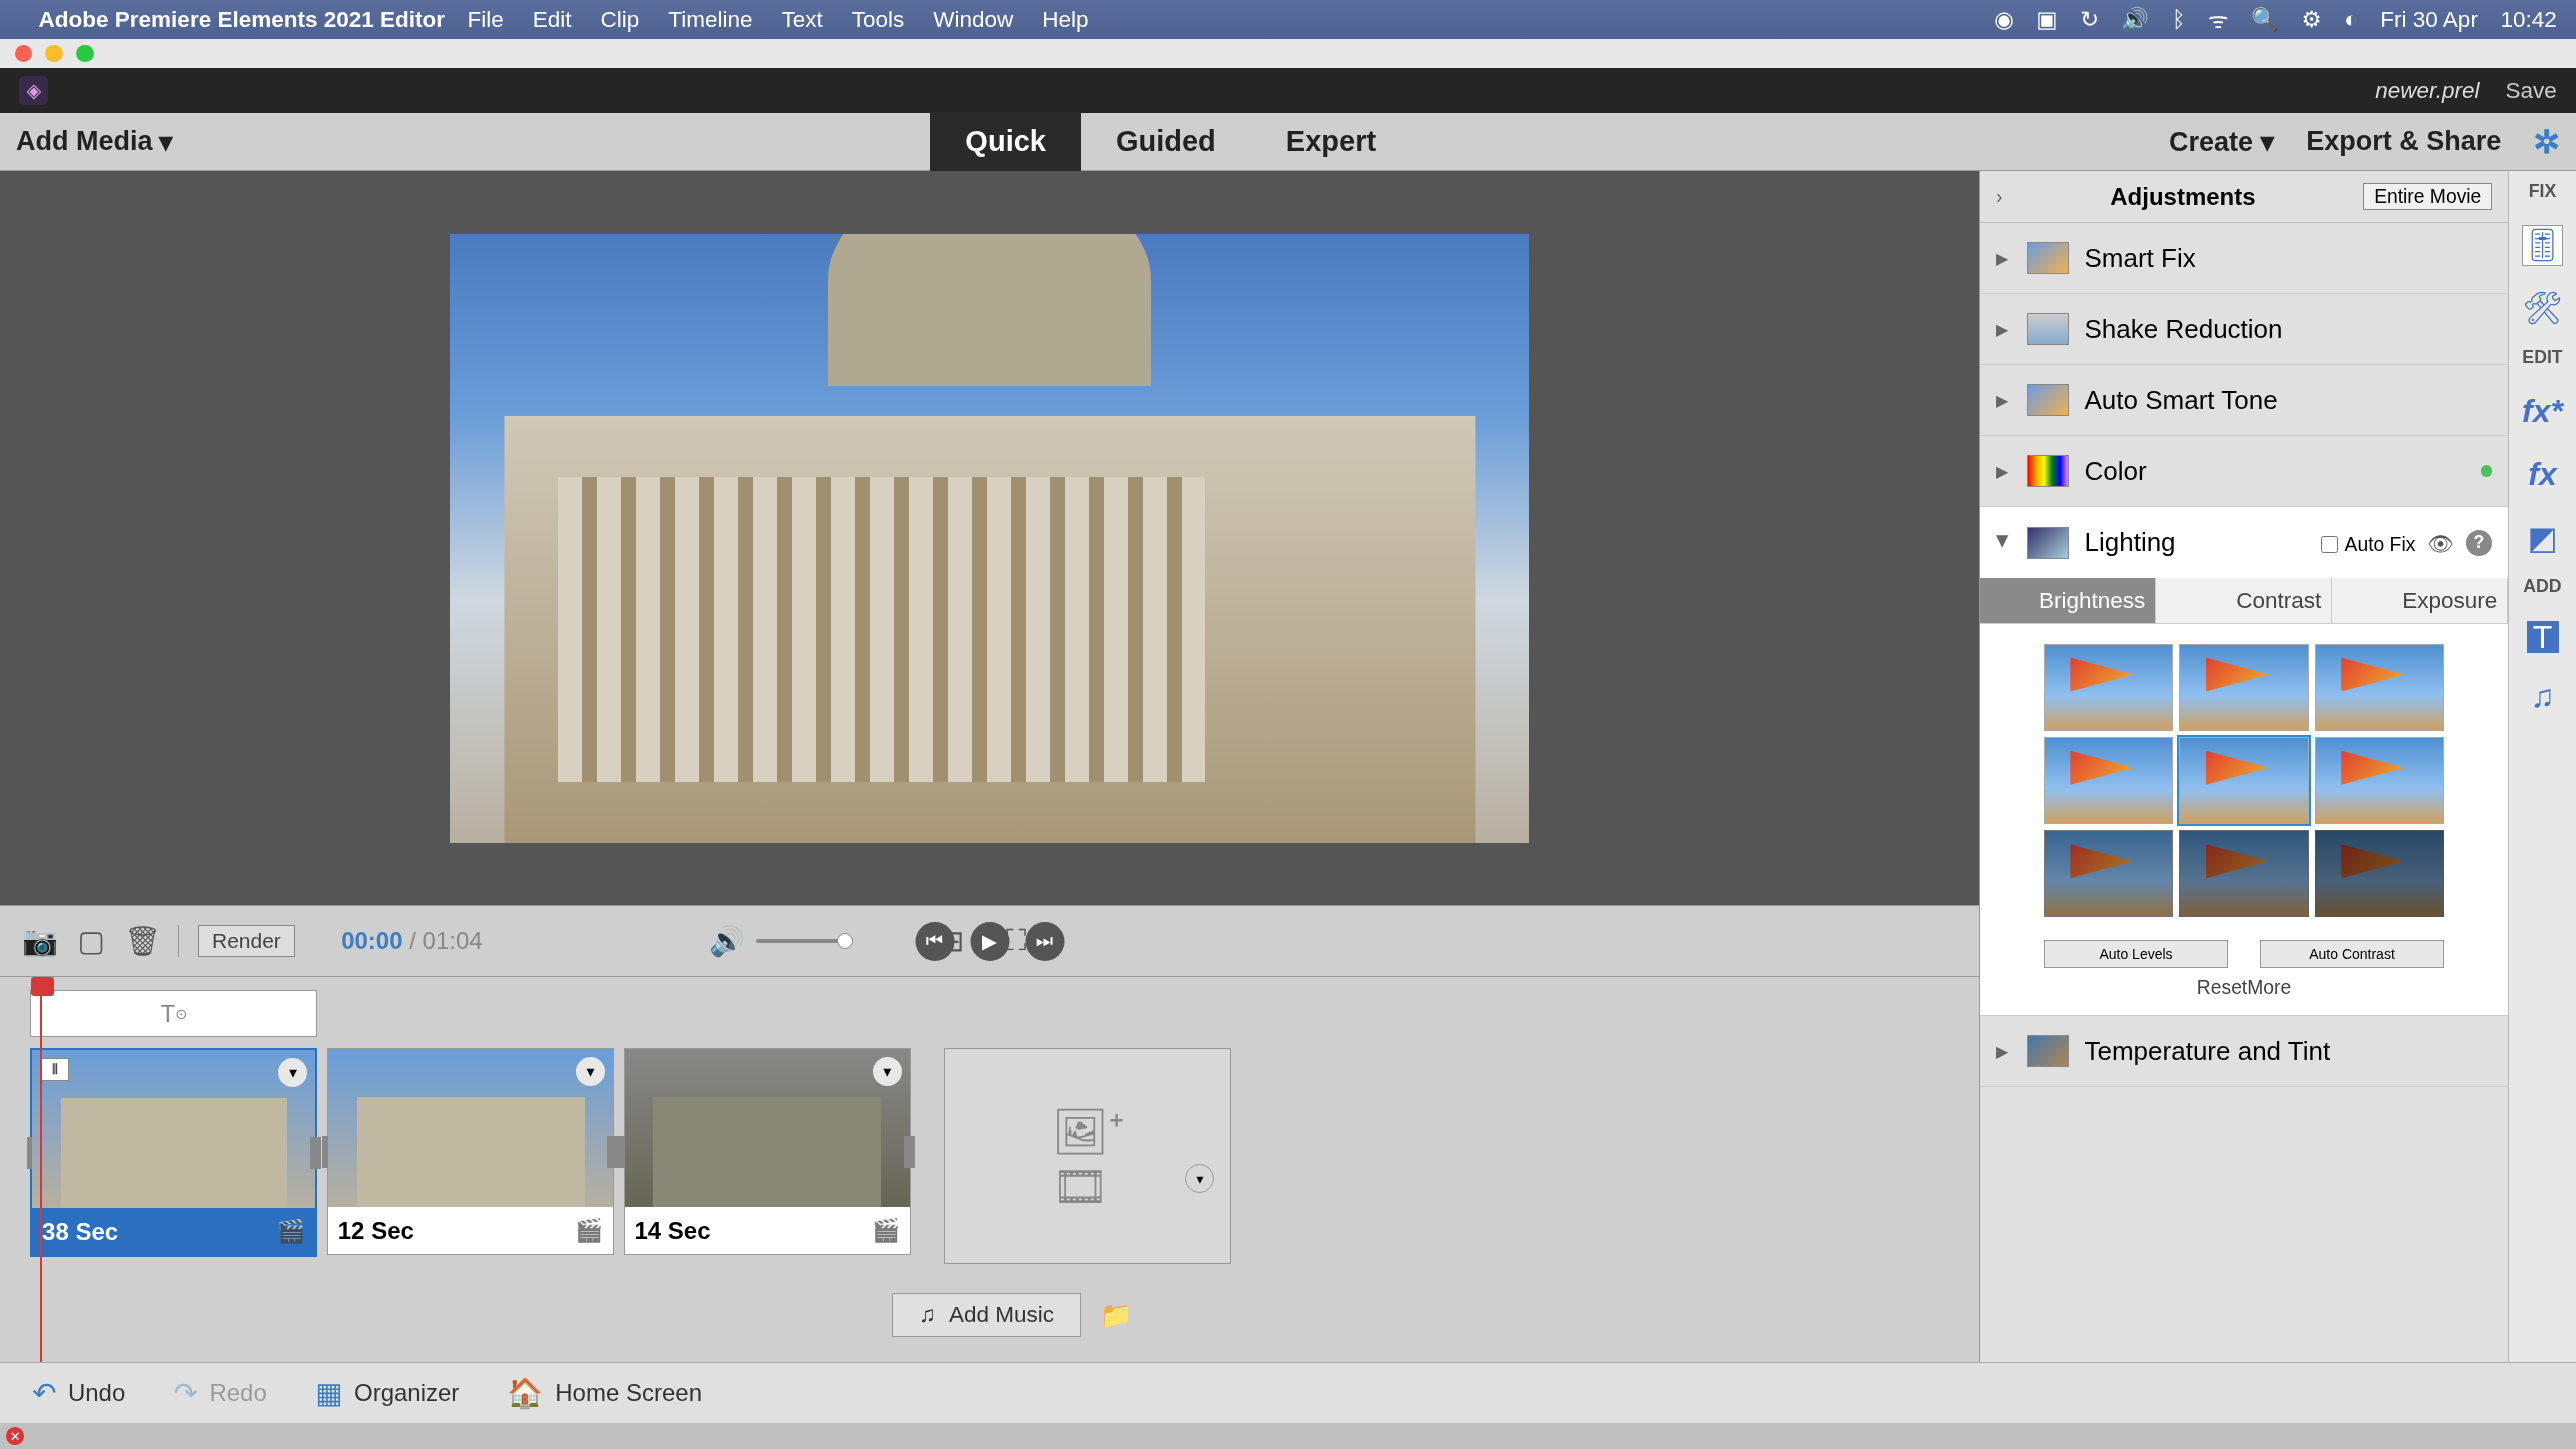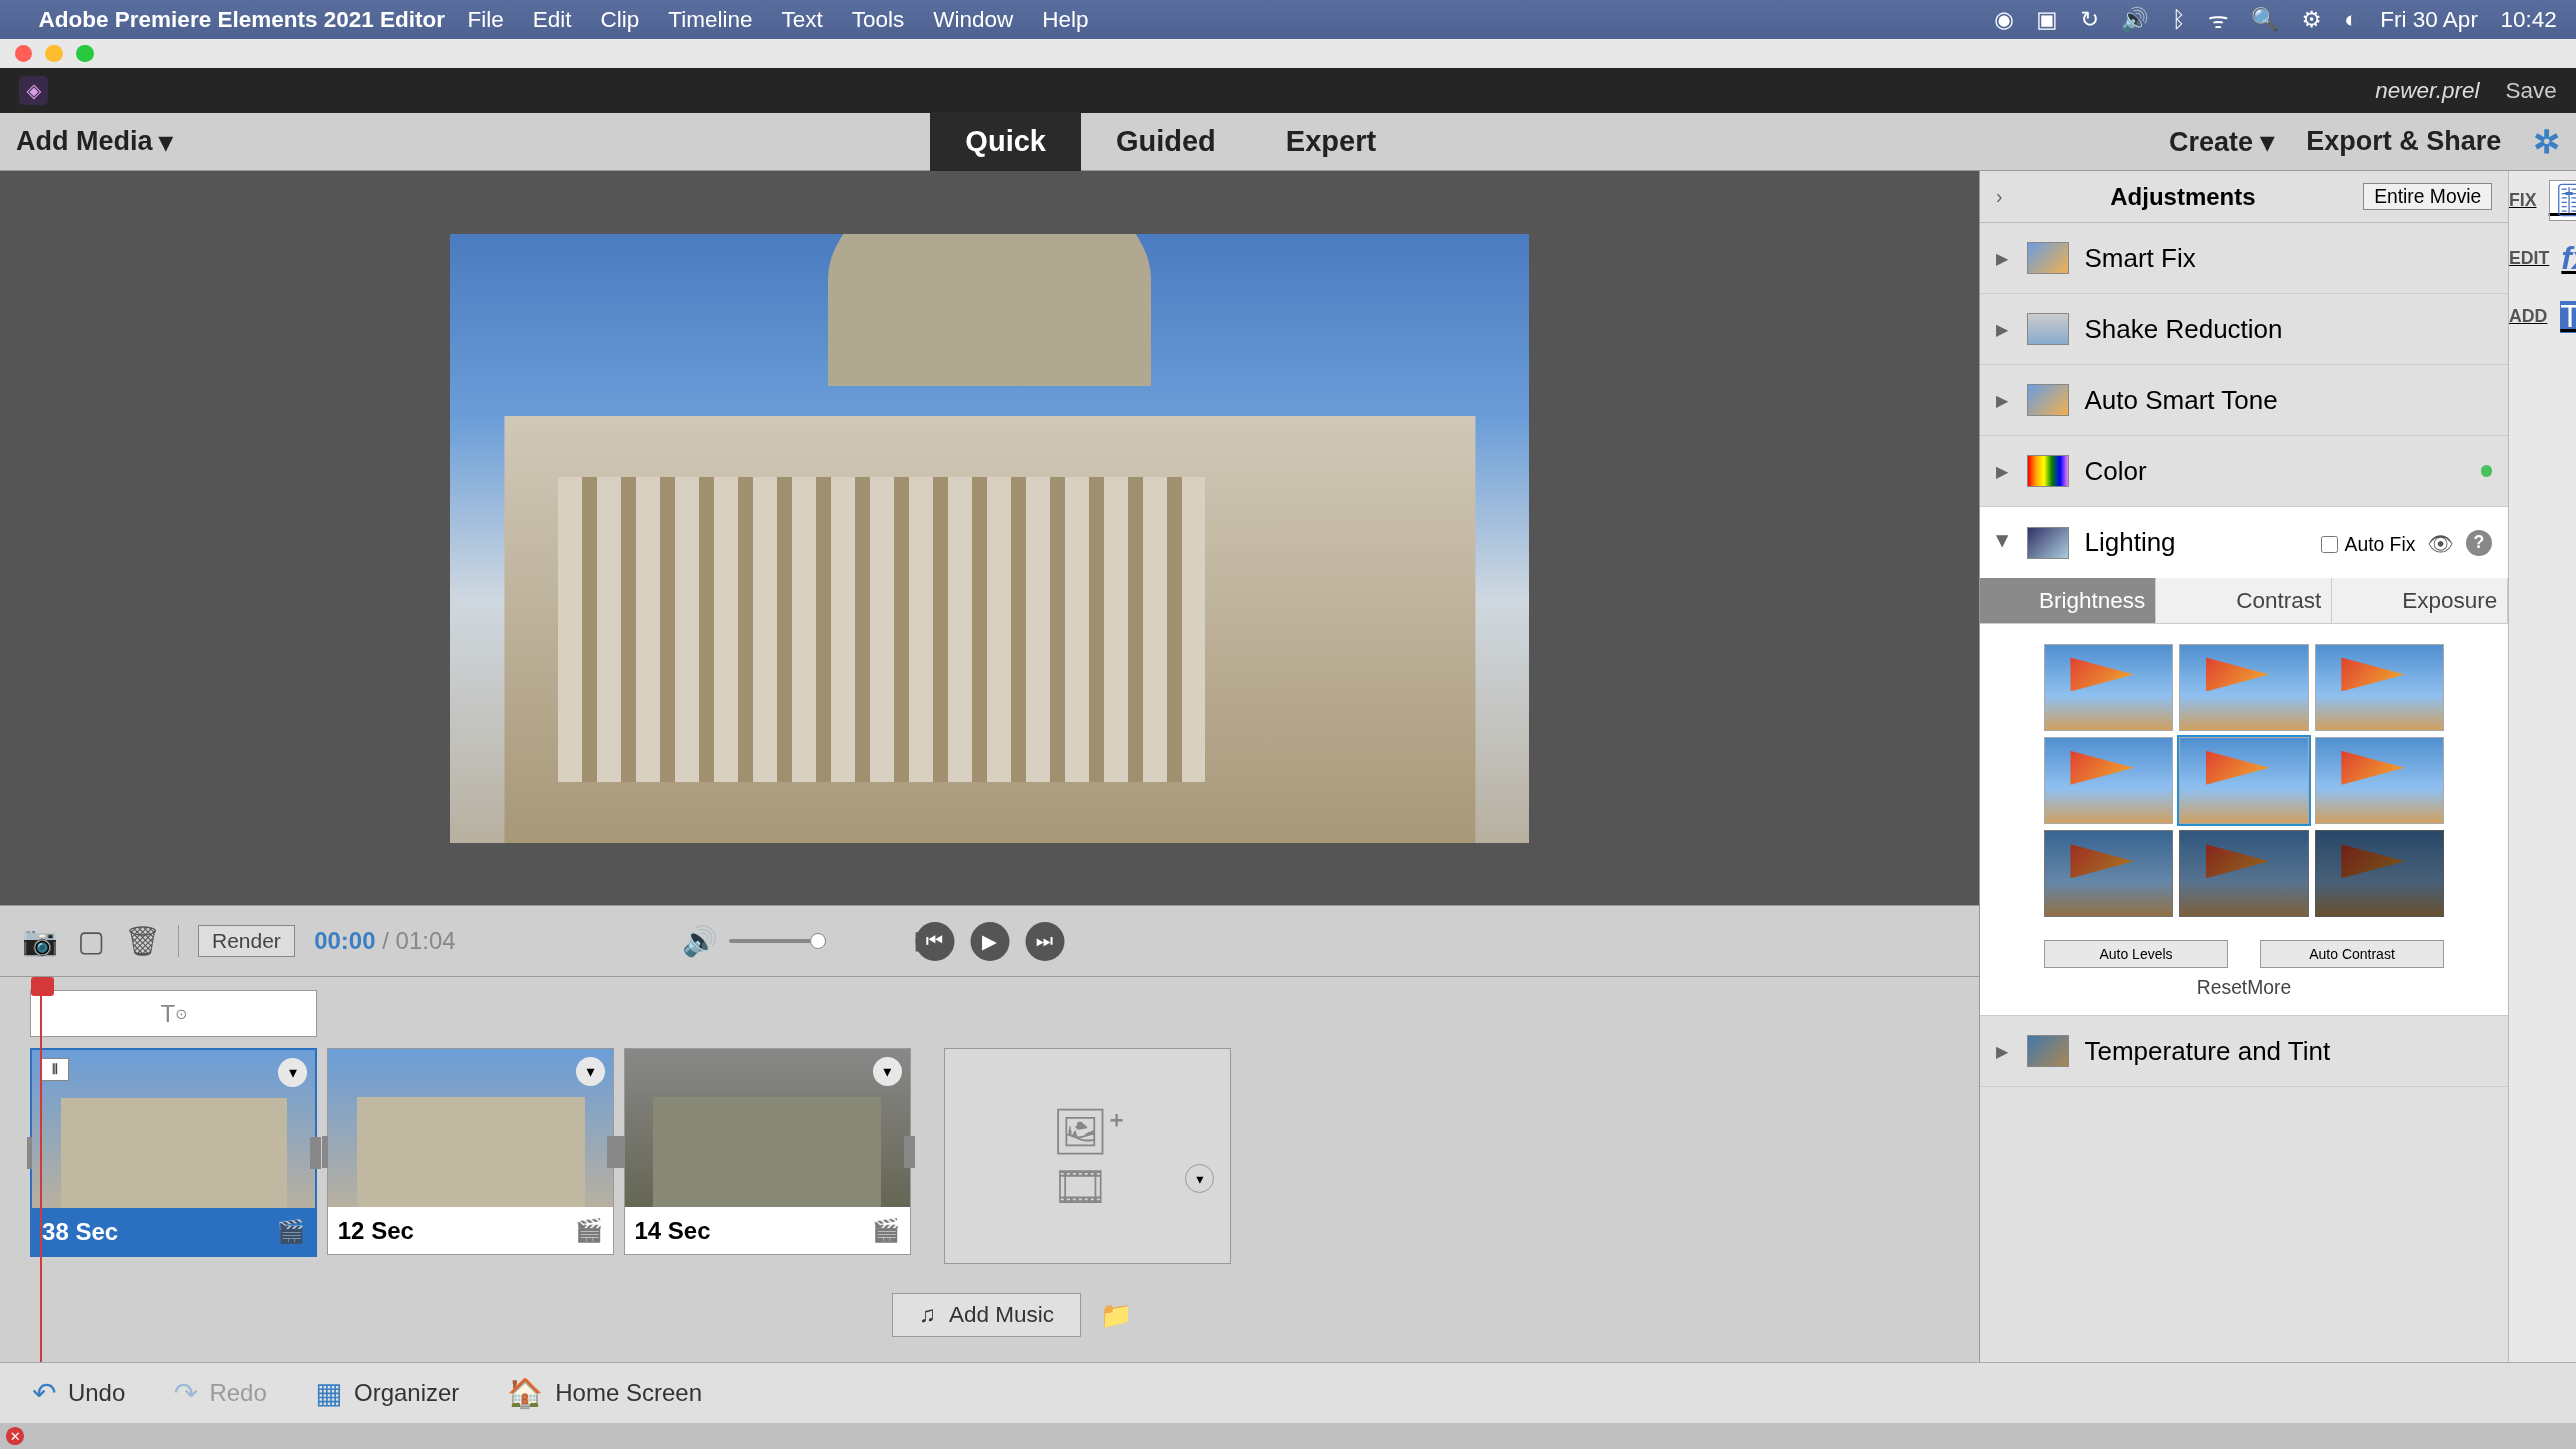--- a/index.html
+++ b/index.html
@@ -43,21 +43,21 @@
 .preview-img { width: 1079px; height: 609px; background: linear-gradient(to bottom, #4a7bc0 0%, #6a9dd8 30%, #cfd8e0 60%, #b8b0a0 100%); position: relative; overflow: hidden; }
 .preview-img .building { position: absolute; bottom: 0; left: 50%; transform: translateX(-50%); width: 90%; height: 70%; background: linear-gradient(to bottom, #d0c8b8 0%, #a89878 100%); }
 .preview-img .dome { position: absolute; top: -10%; left: 35%; width: 30%; height: 35%; background: #b0a890; border-radius: 50% 50% 0 0; }
 .preview-img .columns { position: absolute; bottom: 10%; left: 10%; width: 60%; height: 50%; background: repeating-linear-gradient(to right, #d8d0c0 0, #d8d0c0 24px, #a09070 24px, #a09070 39px); }
 
 
 .playback-bar { height: 71px; background: #cfcfcf; display: flex; align-items: center; padding: 0 24px; gap: 19.3px; border-top: 0.8px solid #999; }
 .pb-icon { width: 32px; height: 32px; display: flex; align-items: center; justify-content: center; color: #555; font-size: 29px; }
 .render-btn { border: 0.8px solid #888; background: #ddd; padding: 3.2px 13px; font-size: 21px; color: #444; }
 .timecode { font-size: 24px; color: #888; }
-.timecode .cur { color: #3a7fc4; font-weight: 600; }
+.timecode .cur { color: #3a7fc4; font-weight: 600; margin-left: 27px; }
 .transport { margin-left: auto; margin-right: auto; display: flex; gap: 16px; align-items: center; position: absolute; left: 50%; transform: translateX(-50%); }
 .transport .t-btn { width: 39px; height: 39px; border-radius: 50%; background: #555; color: #fff; display: flex; align-items: center; justify-content: center; font-size: 19.3px; }
 .vol-group { display: flex; align-items: center; gap: 13px; margin-left: 209px; }
 .vol-slider { width: 97px; height: 4.8px; background: #888; border-radius: 2.4px; position: relative; }
 .vol-slider .knob { position: absolute; right: 0; top: -5.6px; width: 16px; height: 16px; border-radius: 50%; background: #fff; border: 0.8px solid #888; }
 .screen-icons { margin-left: 64px; display: flex; gap: 32px; }
 
 
 .timeline-area { height: 386px; background: #cfcfcf; position: relative; padding: 13px 24px; border-top: 0.8px solid #999; }
 .playhead { position: absolute; top: 0; left: 31px; width: 22.5px; height: 19.3px; background: #d43838; border-radius: 3.2px; z-index: 10; }
@@ -110,21 +110,21 @@
 .preset-grid { display: grid; grid-template-columns: repeat(3, 1fr); gap: 6.4px; padding: 19.3px 64px; }
 .preset-thumb { height: 87px; background: linear-gradient(to bottom, #5090d0 0%, #90c0f0 60%, #d0a060 100%); border: 0.8px solid #aaa; position: relative; }
 .preset-thumb.selected { outline: 2.4px solid #2a8fd0; }
 .preset-thumb .glider { position: absolute; top: 15%; left: 20%; width: 50%; height: 40%; background: linear-gradient(135deg, #e04030, #f0b030); clip-path: polygon(0 0, 100% 50%, 0 100%); }
 .auto-btns { display: flex; gap: 32px; justify-content: center; padding: 3.2px 64px; }
 .auto-btn { flex: 1; border: 0.8px solid #999; background: #e8e8e8; padding: 4.8px 0; font-size: 14px; }
 .reset-more { display: flex; justify-content: center; padding: 6.4px 22.5px 0; font-size: 19.3px; color: #444; }
 
 
 .side-rail { width: 68px; background: #e8e8e8; border-left: 0.8px solid #bbb; display: flex; flex-direction: column; }
-.rail-section { display: flex; align-items: center; padding: 9.7px 0; gap: 13px; text-decoration: underline; }
+.rail-section { display: flex; flex-direction: column; align-items: center; padding: 9.7px 0; gap: 24px; }
 .rail-label { font-size: 17.7px; font-weight: 600; color: #555; }
 .rail-icon { width: 39px; height: 39px; display: flex; align-items: center; justify-content: center; font-size: 32px; color: #4472C4; }
 .rail-icon.active { background: #fff; outline: 1.6px solid #999; }
 
 
 .bottom-bar { height: 61px; background: #e0e0e0; border-top: 0.8px solid #aaa; display: flex; align-items: center; padding: 0 19.3px; gap: 22.5px; font-size: 24px; color: #333; }
 .bottom-item { display: flex; align-items: center; gap: 11.3px; padding: 6.4px 13px; }
 .bottom-item .icn { font-size: 29px; }
 .undo-icn { color: #3a7fc4; }
 .redo-icn { color: #3a7fc4; opacity: 0.4; }

